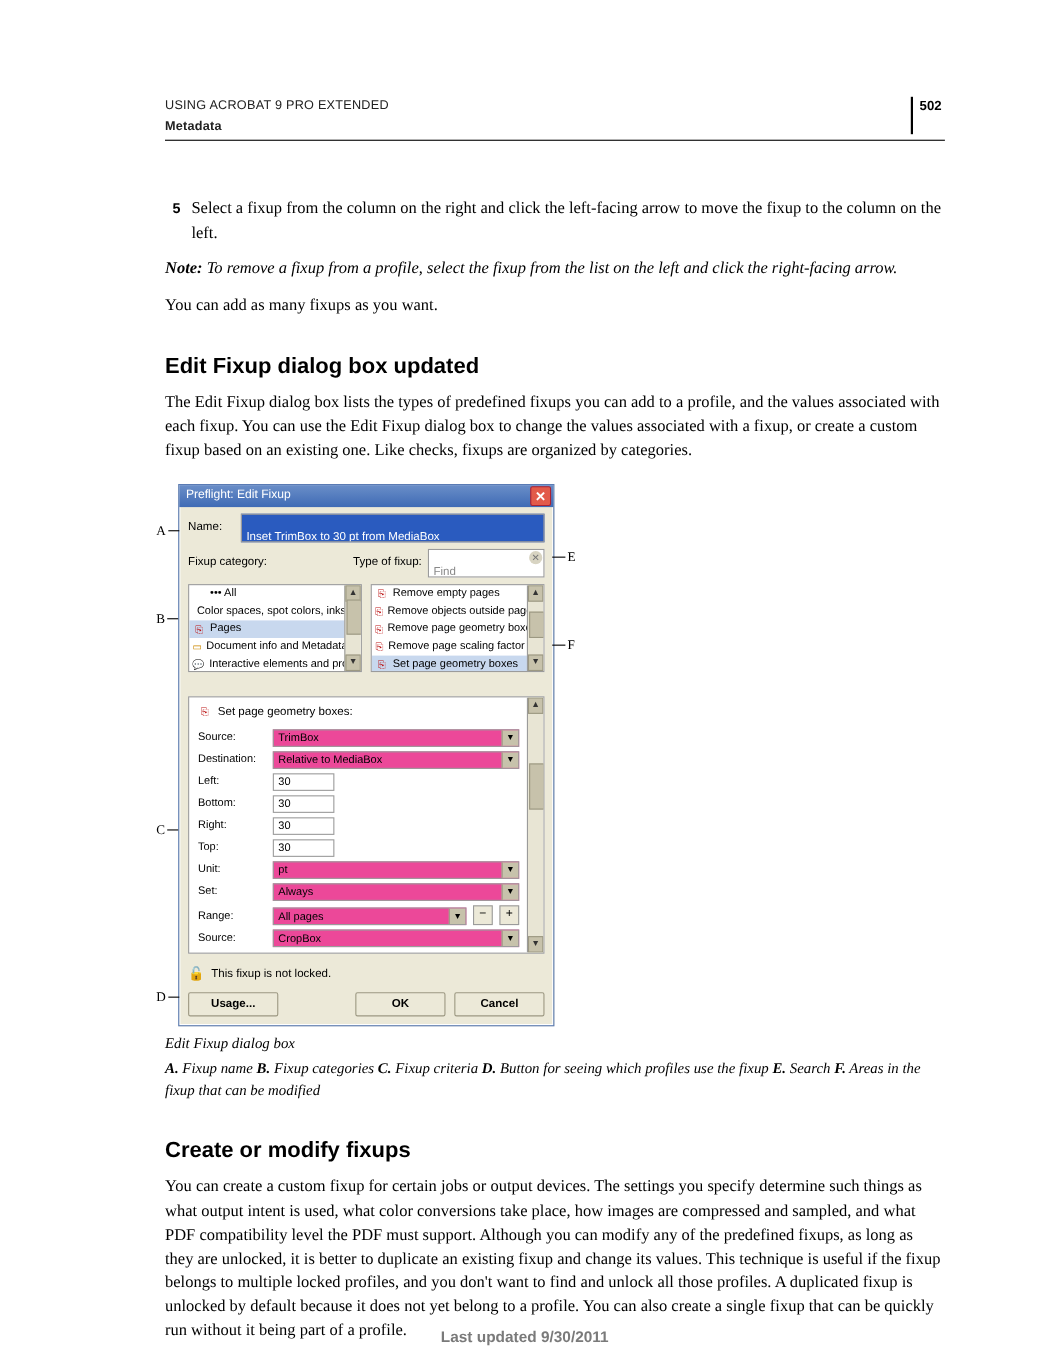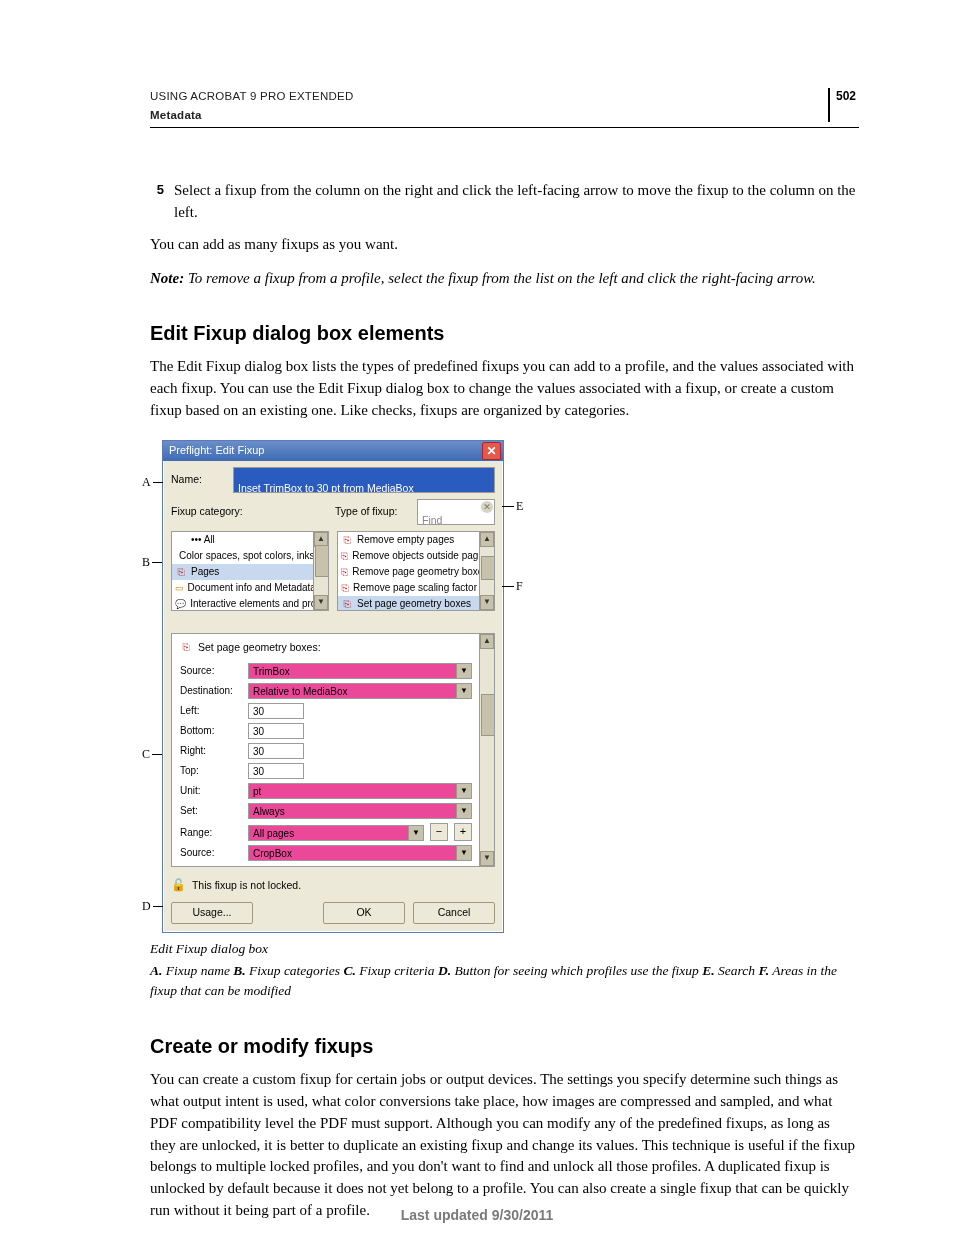--- a/index.html
+++ b/index.html
@@ -79,21 +79,21 @@
     height:20px;padding:0 2px 0 6px;
     background:linear-gradient(to bottom,var(--dialog-title-a),var(--dialog-title-b));
     color:#fff;font-weight:400;font-size:11px;
   }
   .titlebar .x{
     width:17px;height:16px;background:#e25a4a;border:1px solid #a23;
     color:#fff;display:flex;align-items:center;justify-content:center;
     font-weight:700;border-radius:2px;font-size:12px;line-height:1;
   }
   .dlg-body{padding:6px 8px 8px 8px;}
-  .row{display:flex;align-items:center;gap:14px;margin-bottom:6px;}
+  .row{display:flex;align-items:center;gap:0;margin-bottom:6px;}
   .lbl{min-width:48px;}
   .field{
     background:var(--field-bg);border:1px solid var(--border);
     height:15px;padding:12px 4px;line-height:16px;overflow:hidden;
     white-space:nowrap;text-overflow:ellipsis;box-sizing:border-box;
   }
   .field.sel{background:#2a5bbf;color:#fff;}
   .field.search{color:#888;background:#fff;flex:1;position:relative;}
   .search .clear{
     position:absolute;right:1px;top:1px;width:12px;height:12px;
@@ -154,21 +154,21 @@
     width:56px;height:16px;border:1px solid var(--border);background:#fff;
     padding:0 4px;line-height:16px;font-size:10px;box-sizing:border-box;
   }
   .pm{
     width:16px;height:16px;border:1px solid var(--border);background:var(--dialog-face);
     display:inline-flex;align-items:center;justify-content:center;font-size:11px;
   }
 
   .lockrow{display:flex;align-items:center;gap:6px;margin:10px 0 8px 0;}
   .lockrow .lock{color:#c59a2a;font-size:12px;}
-  .btnbar{display:flex;gap:8px;}
+  .btnbar{display:flex;gap:8px;font-weight:bold;}
   .winbtn{
     min-width:60px;height:20px;border:1px solid #9c9882;background:var(--dialog-face);
     font-size:10.5px;display:inline-flex;align-items:center;justify-content:center;
     padding:0 10px;border-radius:2px;
   }
 
   .caption{font-style:italic;font-size:13.5px;margin-top:6px;}
   .legend{font-style:italic;font-size:13.5px;line-height:1.55;margin-top:2px;}
   .legend b{font-style:italic;font-weight:700;}
 
@@ -189,26 +189,26 @@
     <div class="sub">Metadata</div>
   </div>
   <hr class="running-rule">
 
   <ol class="step">
     <li>
       <span class="num">5</span>
       <span>Select a fixup from the column on the right and click the left-facing arrow to move the fixup to the column on the left.</span>
     </li>
   </ol>
-  <p>You can add as many fixups as you want.</p>
   <p>
     <span class="note-label">Note:</span><span class="note-body"> To remove a fixup from a profile, select the fixup from the list on the left and click the right-facing arrow.</span>
   </p>
-
-  <h2>Edit Fixup dialog box elements</h2>
+  <p>You can add as many fixups as you want.</p>
+
+  <h2>Edit Fixup dialog box updated</h2>
   <p>The Edit Fixup dialog box lists the types of predefined fixups you can add to a profile, and the values associated with each fixup. You can use the Edit Fixup dialog box to change the values associated with a fixup, or create a custom fixup based on an existing one. Like checks, fixups are organized by categories.</p>
 
   <div class="figure-wrap">
 
     <div class="callout" style="left:-10px;top:34px;">
       <span class="lab">A</span><span class="line-h" style="width:10px;"></span>
     </div>
     <div class="callout" style="left:-10px;top:114px;">
       <span class="lab">B</span><span class="line-h" style="width:10px;"></span>
     </div>

